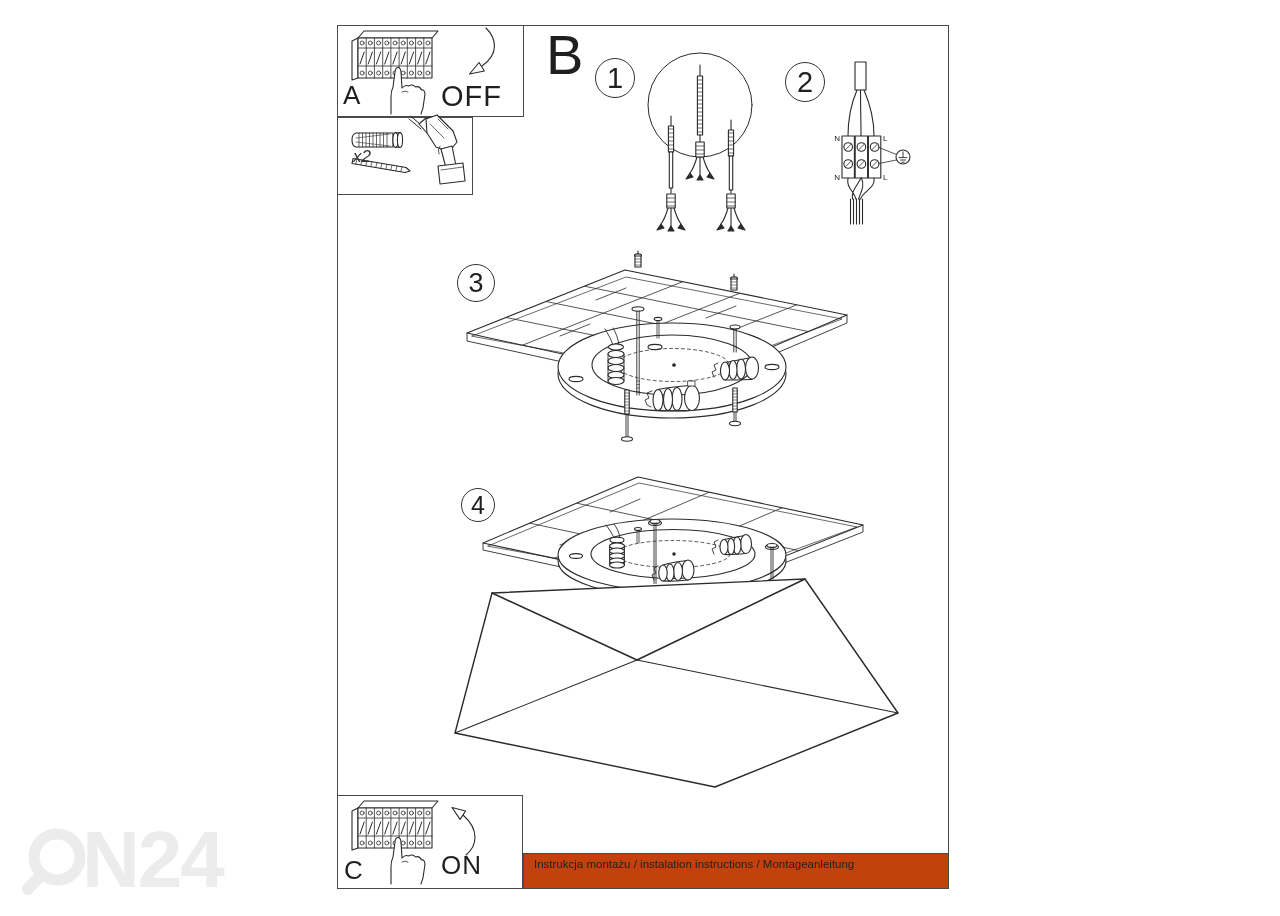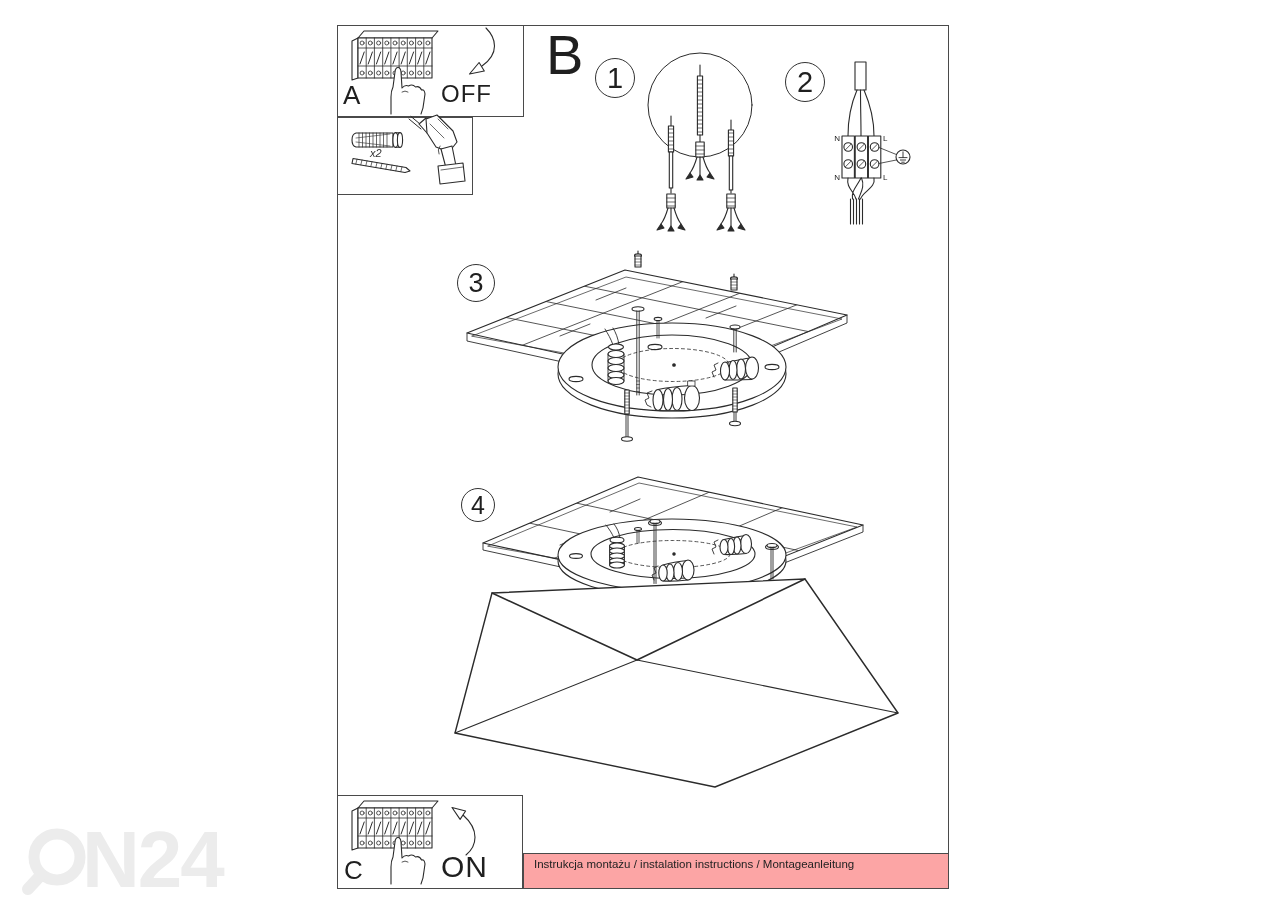--- a/index.html
+++ b/index.html
@@ -6,30 +6,30 @@
   .page{position:relative;width:1280px;height:916px;background:#ffffff;overflow:hidden;
         font-family:"Liberation Sans",sans-serif;color:#1f1f1f;}
   .watermark{position:absolute;left:0;top:798px;z-index:0;}
   .main-panel{position:absolute;left:337px;top:25px;width:612px;height:864px;
               border:1.5px solid #4a4a4a;background:#fff;z-index:1;box-sizing:border-box;}
   .box{position:absolute;background:#fff;border:1.5px solid #4a4a4a;box-sizing:border-box;z-index:2;}
   .box-a{left:337px;top:25px;width:187px;height:92px;}
   .tools-box{left:337px;top:117px;width:136px;height:78px;}
   .box-c{left:337px;top:795px;width:186px;height:94px;}
   .caption-box{position:absolute;left:523px;top:853px;width:426px;height:36px;
-               border:1.2px solid #4a4a4a;box-sizing:border-box;background:#fca5a5;z-index:2;
+               border:1.2px solid #4a4a4a;box-sizing:border-box;background:#c2410c;z-index:2;
                padding:3px 10px;font-size:11.5px;line-height:14.5px;color:#222;}
   .art{position:absolute;left:0;top:0;z-index:3;pointer-events:none;}
   .txt{position:absolute;z-index:4;white-space:nowrap;}
   .letter-b{left:546px;top:22px;font-size:56px;}
   .letter-a{left:343px;top:80px;font-size:26px;}
   .letter-c{left:344px;top:855px;font-size:26px;}
-  .switch-off{left:441px;top:80px;font-size:24px;letter-spacing:1px;text-align:right;}
-  .switch-on{left:441px;top:850px;font-size:30px;letter-spacing:1px;}
-  .qty{left:370px;top:147px;font-size:11px;font-style:italic;color:#333;}
+  .switch-off{left:441px;top:80px;font-size:29px;letter-spacing:1px;text-align:right;}
+  .switch-on{left:441px;top:850px;font-size:26px;letter-spacing:1px;}
+  .qty{left:353px;top:147px;font-size:17px;font-style:italic;color:#333;}
   .step-circle{position:absolute;z-index:4;border:1.4px solid #333;border-radius:50%;
                display:flex;align-items:center;justify-content:center;background:#fff;box-sizing:border-box;}
   .s1{left:595px;top:58px;width:40px;height:40px;font-size:29px;}
   .s2{left:785px;top:62px;width:40px;height:40px;font-size:29px;}
   .s3{left:457px;top:264px;width:38px;height:38px;font-size:27px;}
   .s4{left:461px;top:488px;width:34px;height:34px;font-size:25px;}
   svg text{font-family:"Liberation Sans",sans-serif;}
 </style>
 </head>
 <body>

